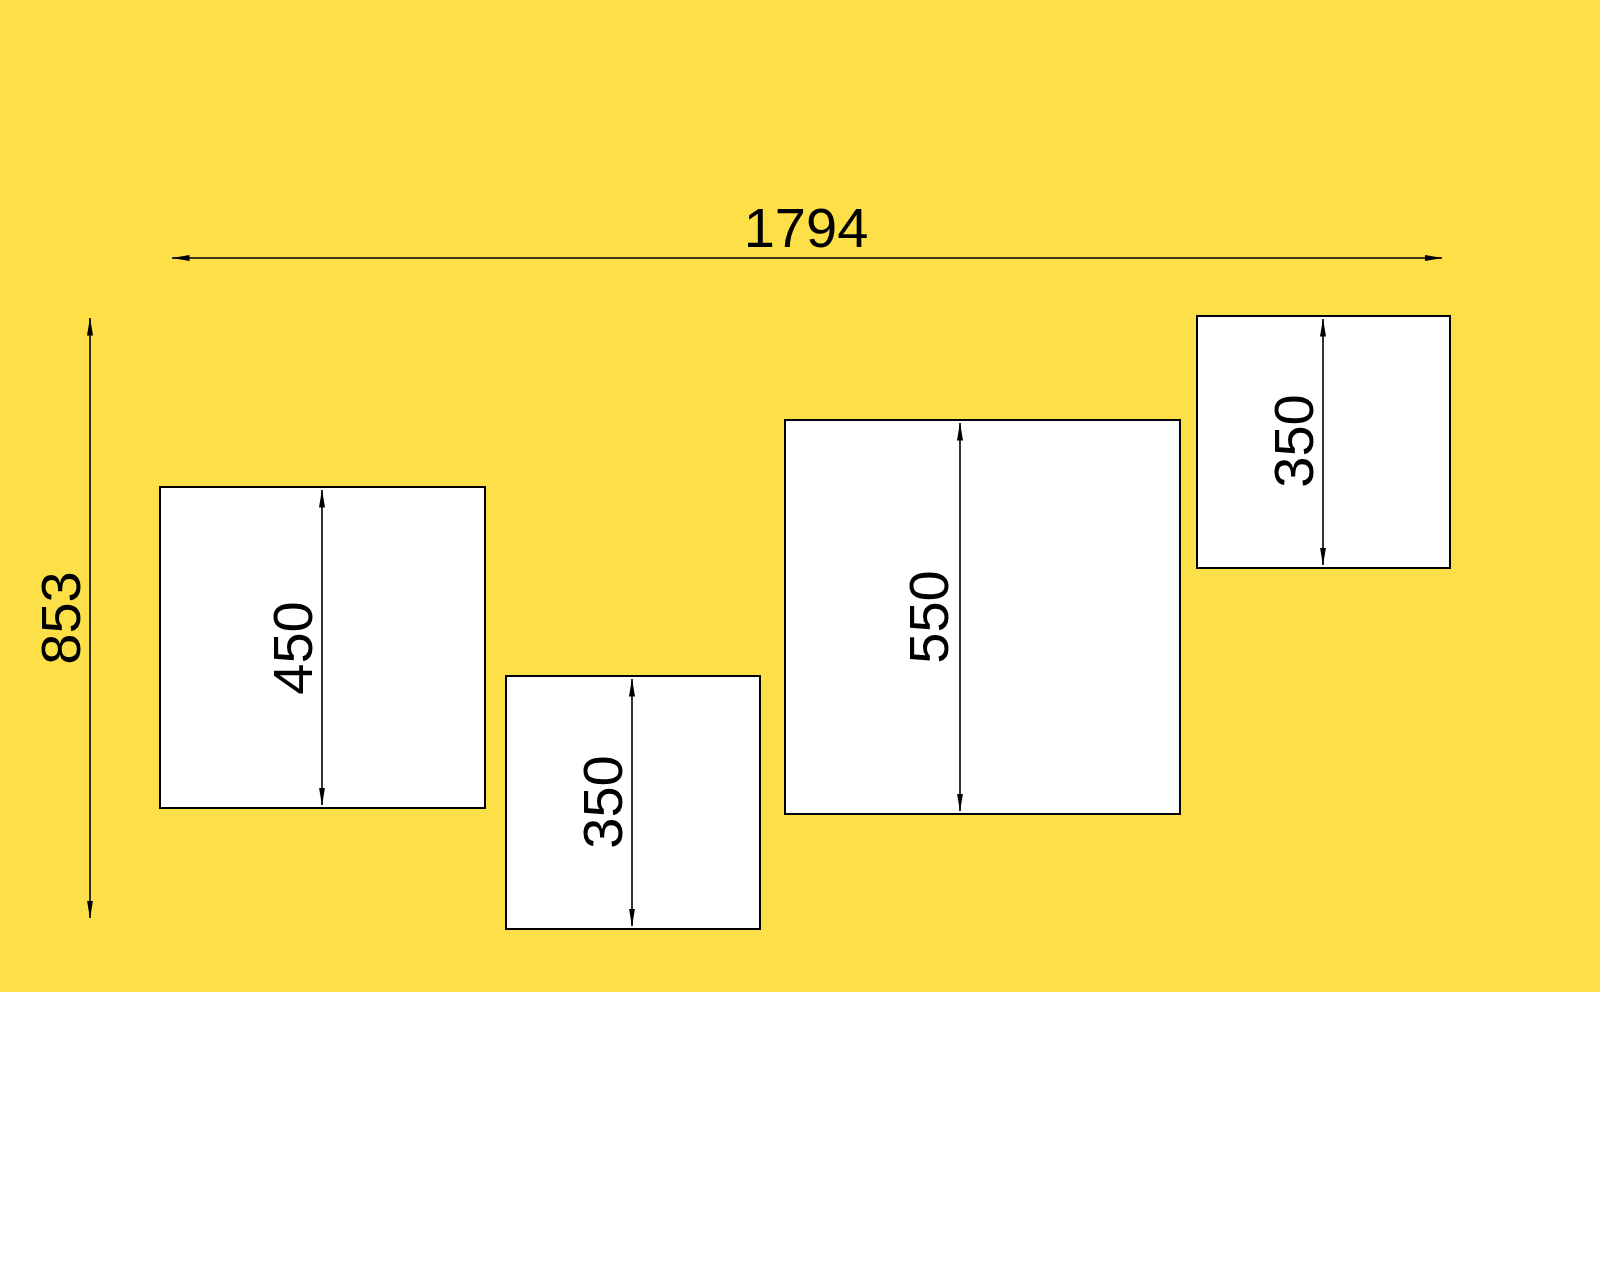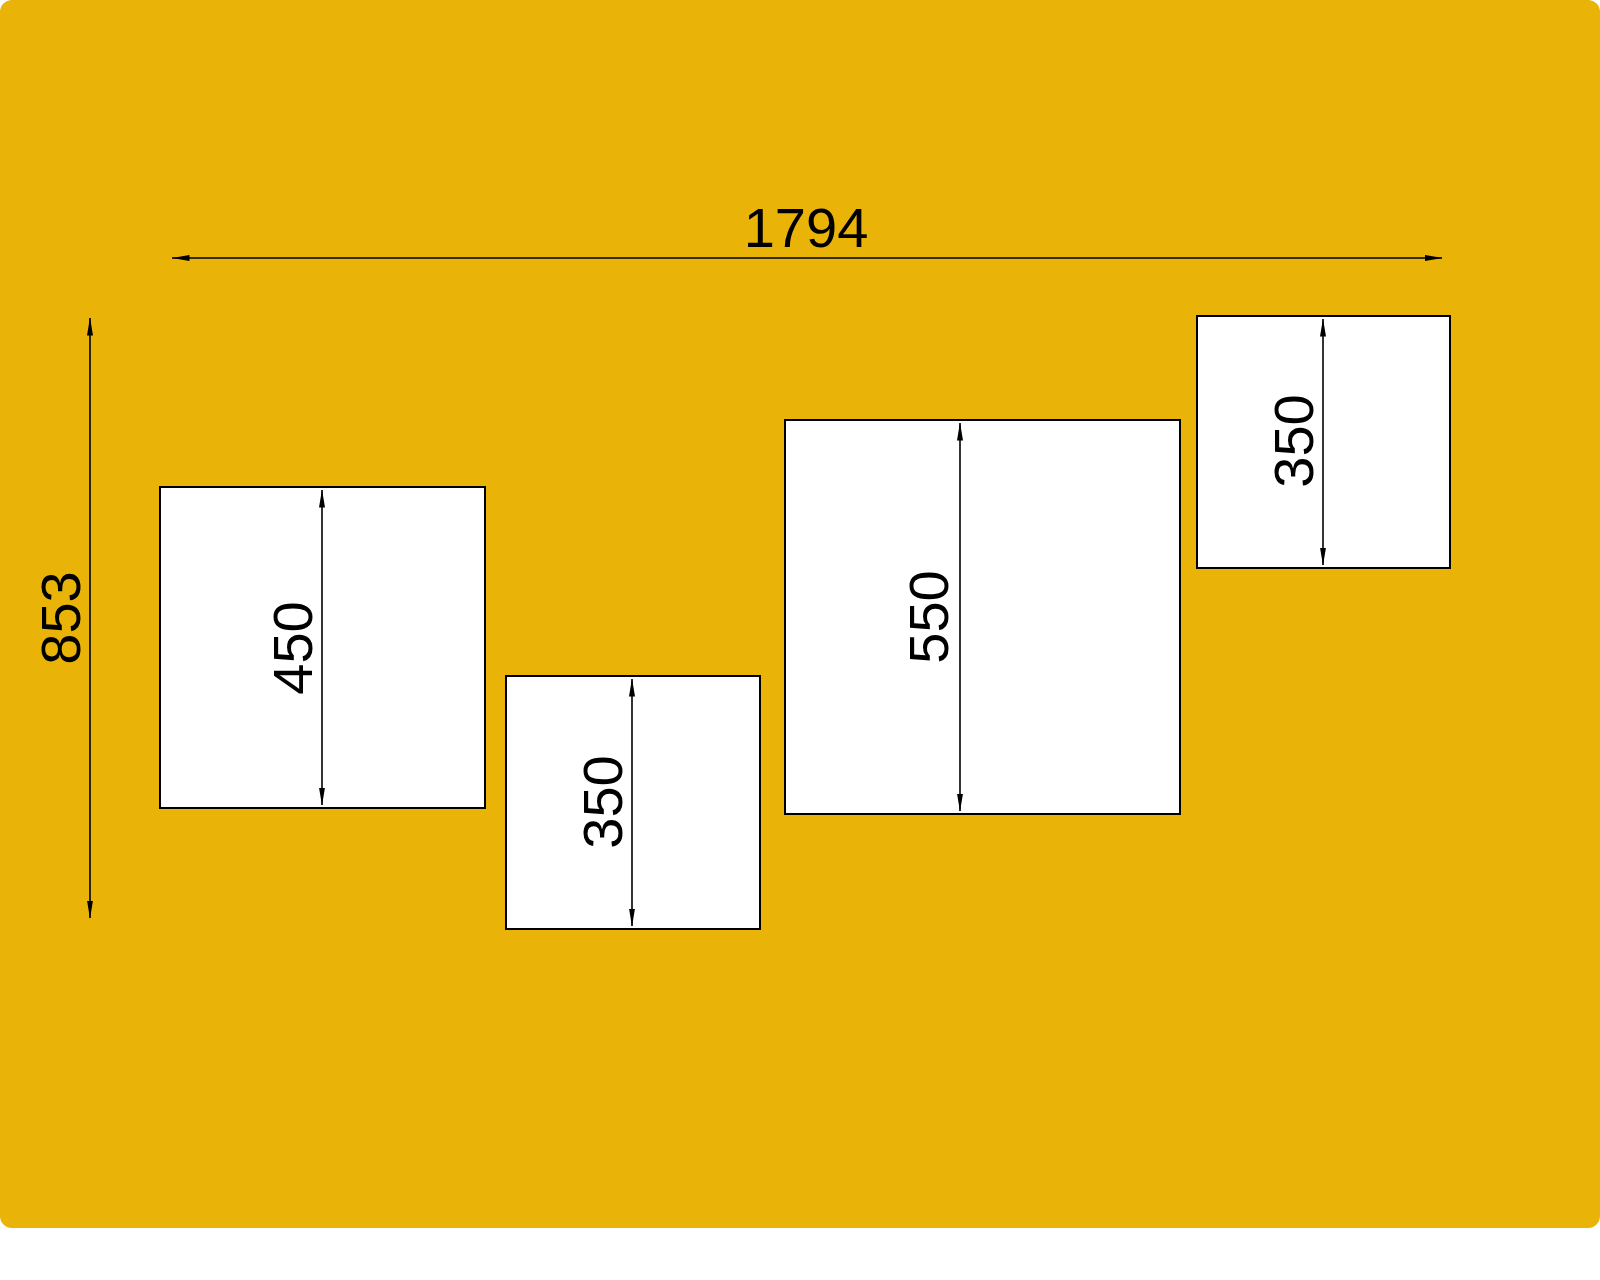--- a/index.html
+++ b/index.html
@@ -2,25 +2,24 @@
 <html><head>
 <meta charset="utf-8">
 <style>
   html, body {
     margin: 0;
     padding: 0;
     background: #ffffff;
   }
   .canvas {
     width: 1600px;
-    height: 1228px;
-    background: #eab308;
+    height: 992px;
+    background: #fde047;
     position: relative;
     overflow: hidden;
-    border-radius: 12px;
   }
   svg { display: block; }
   .box {
     fill: #ffffff;
     stroke: #000000;
     stroke-width: 2;
   }
   .dim-line {
     fill: none;
     stroke: #000000;

